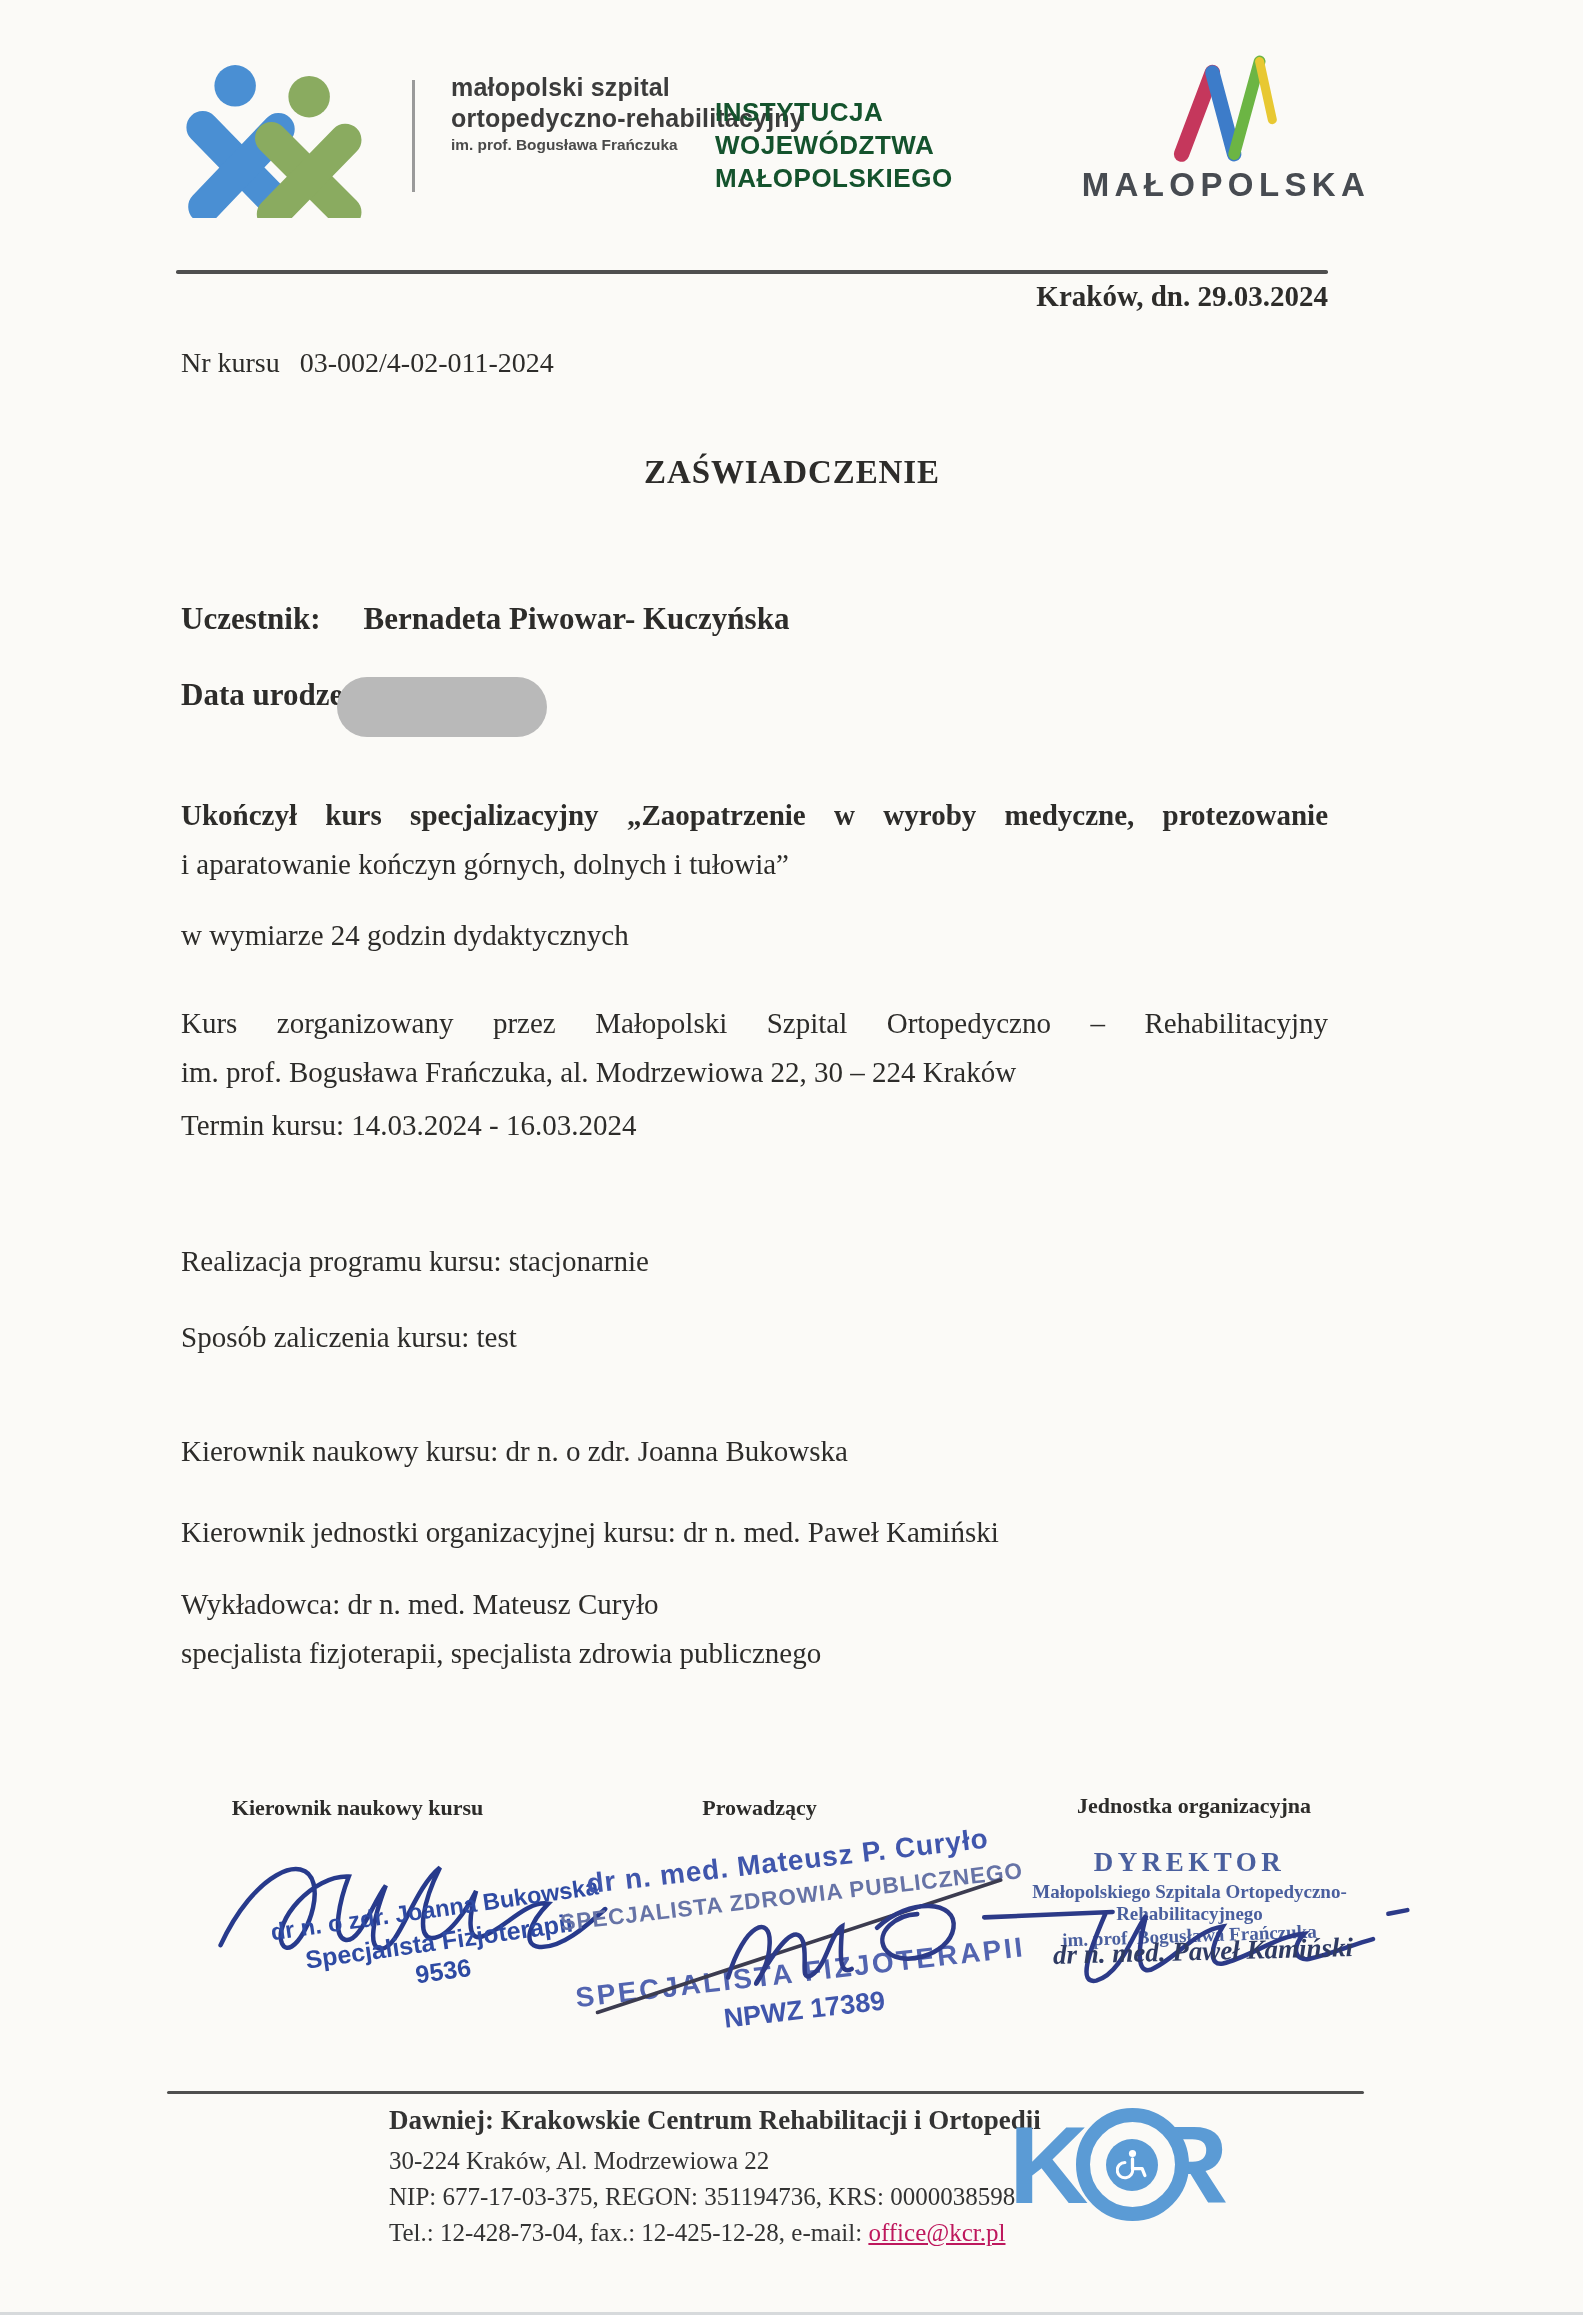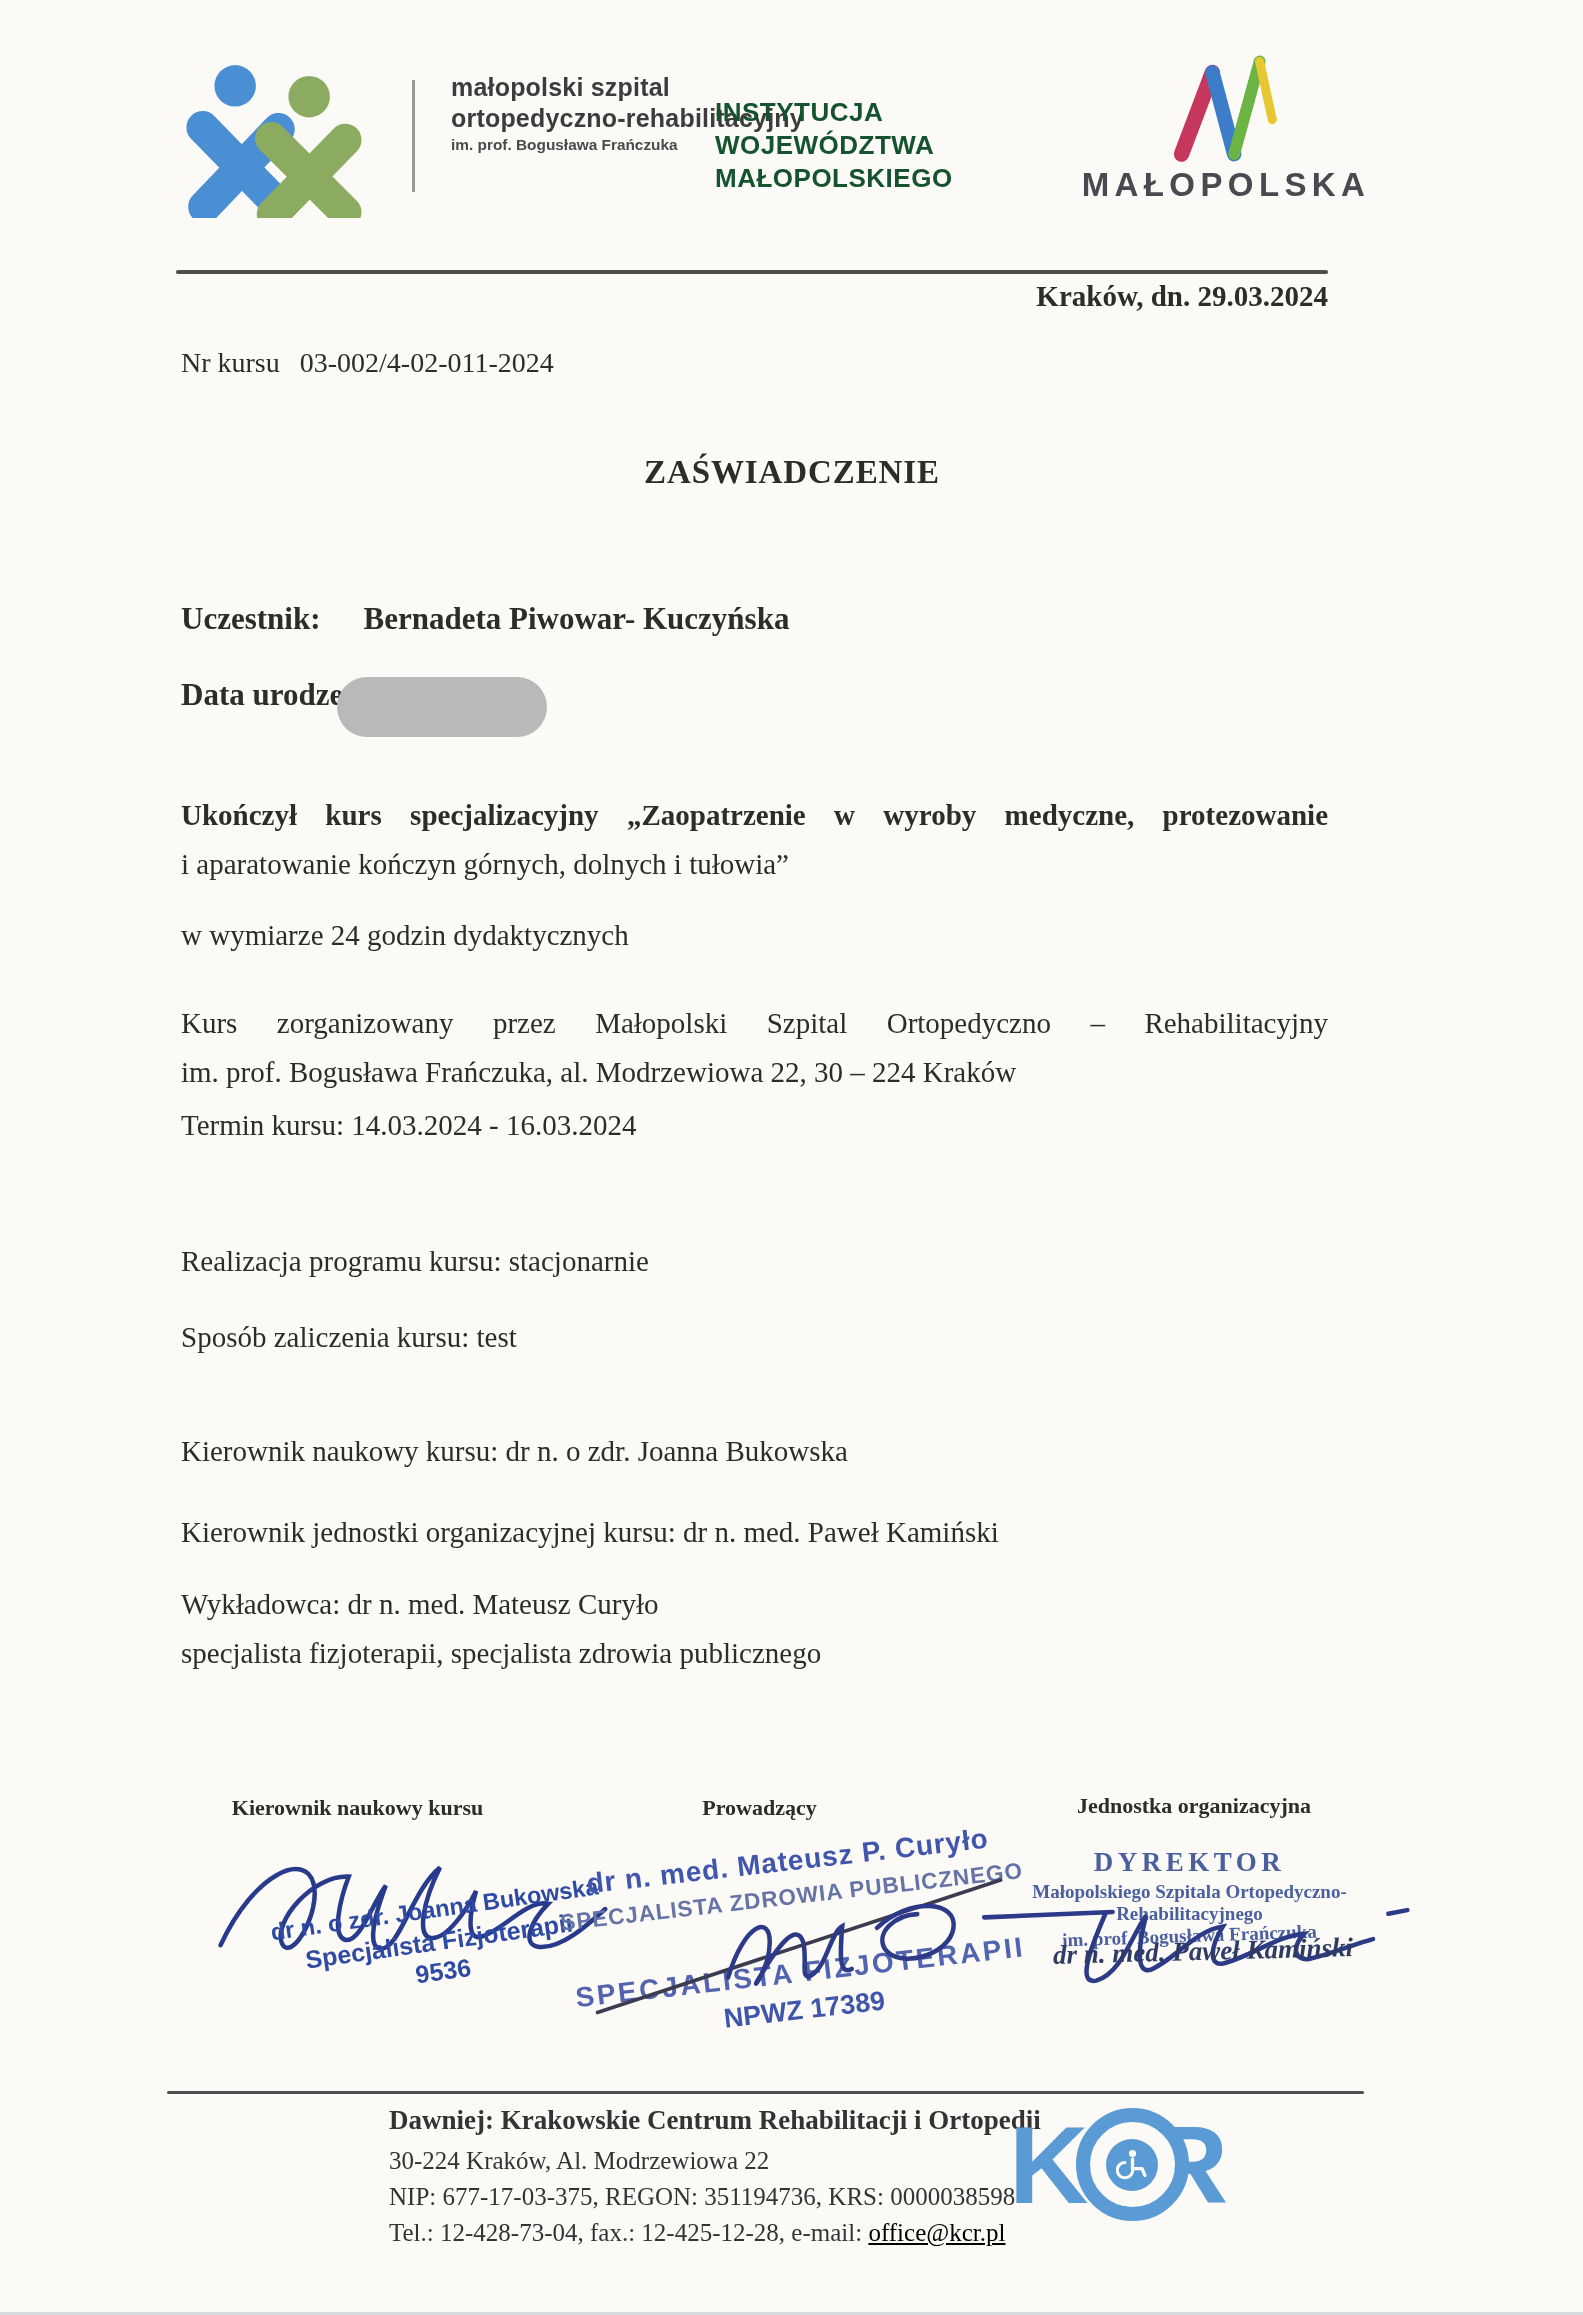--- a/index.html
+++ b/index.html
@@ -49,21 +49,21 @@
   .stamp2 .s4{font-size:27px;font-weight:600;margin-top:5.4px;}
   .stamp3{left:977px;top:1847px;width:425px;color:#4a5f9e;font-family:"Liberation Serif","DejaVu Serif",serif;text-align:center;}
   .stamp3 .s1{font-size:27px;font-weight:700;letter-spacing:4.5px;}
   .stamp3 .s2{font-size:19px;font-weight:600;margin-top:2.7px;}
   .stamp3 .s3{font-size:19px;font-weight:600;transform:rotate(-2deg);}
   .kaminski-name{left:1004px;top:1936px;width:398px;text-align:center;font-style:italic;
     font-size:27px;font-weight:600;color:#2f3b63;transform:rotate(-1.5deg);}
   
   .footer-text{left:389px;top:2102px;color:#333;font-size:25px;line-height:36px;}
   .footer-text .f1{font-weight:700;font-size:27px;margin-bottom:5.4px;}
-  .email-link{color:#000000;text-decoration:underline;}
+  .email-link{color:#be185d;text-decoration:underline;}
   .kcr{left:1009px;top:2108px;display:flex;align-items:center;color:#5b9bd5;
     font-family:"Liberation Sans","DejaVu Sans",sans-serif;font-weight:800;}
   .kcr .letter{font-size:110px;line-height:109px;letter-spacing:-1.8px;}
   .kcr .ring{width:85px;height:85px;border:14.5px solid #5b9bd5;border-radius:50%;margin:0 -22px 0 -11px;
     display:flex;align-items:center;justify-content:center;background:#fbfaf7;position:relative;z-index:1;}
   .kcr .hub{width:52px;height:52px;border-radius:50%;background:#5b9bd5;display:flex;align-items:center;justify-content:center;}
   .bottom-edge{left:0;right:0;bottom:0;height:3.6px;background:#d7dadc;}
 </style>
 </head>
 <body>

